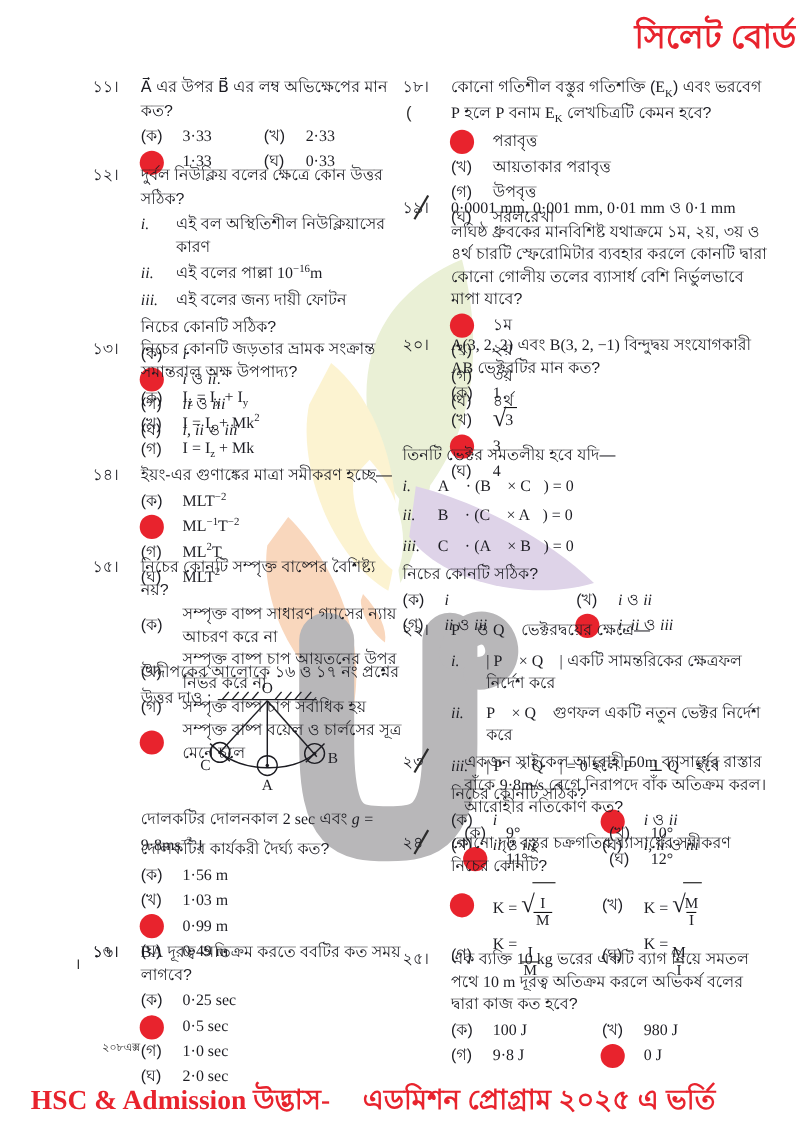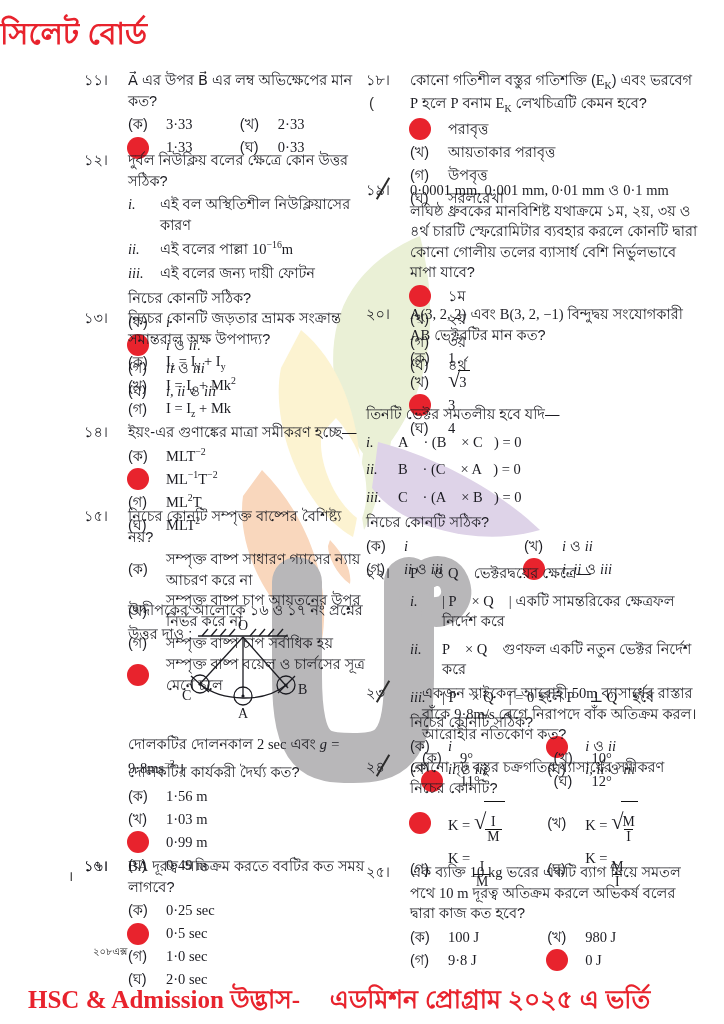--- a/index.html
+++ b/index.html
@@ -1,20 +1,20 @@
 <!DOCTYPE html>
 <html><head>
 <meta charset="utf-8">
 <style>
   html,body{margin:0;padding:0;}
   body{width:724px;height:1024px;position:relative;background:#ffffff;overflow:hidden;
        font-family:"Liberation Sans","DejaVu Sans",sans-serif;color:#1c1c22;}
   .wm{position:absolute;left:0;top:0;z-index:0;pointer-events:none;}
   .content{position:absolute;inset:0;z-index:1;}
-  .title{position:absolute;top:10px;left:0;width:100%;text-align:left;
+  .title{position:absolute;top:10px;left:0;width:100%;text-align:right;
          font-size:30px;font-weight:bold;color:#e8232d;}
   .col{position:absolute;}
   .col-left{left:84px;top:0;width:282px;}
   .col-right{left:366px;top:0;width:336px;}
   .q{position:absolute;left:0;display:flex;gap:4px;font-size:14.5px;line-height:1.42;width:100%;}
   .qnum{flex:0 0 40px;}
   .qnum.tick{position:relative;}
   .qnum.tick::after{content:"";position:absolute;left:16px;top:-4px;width:2px;height:25px;
                     background:#2b2b2b;transform:rotate(30deg);}
   .submark{display:block;margin:1px 0 0 3px;font-size:15px;color:#333;}

